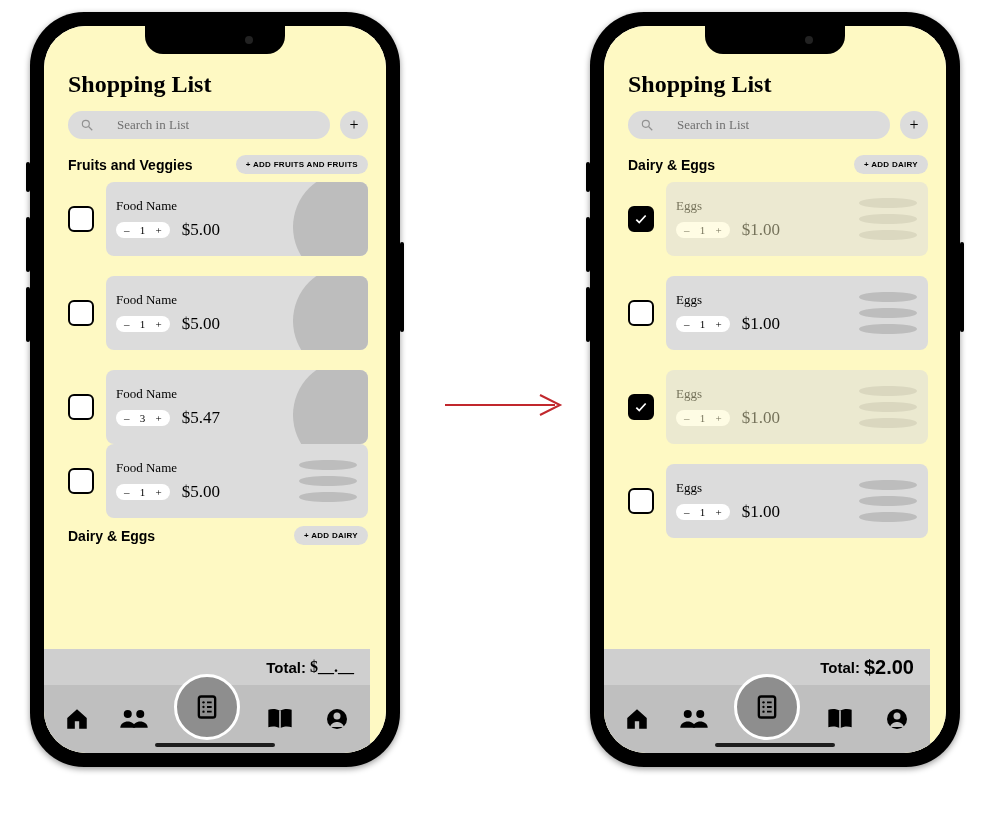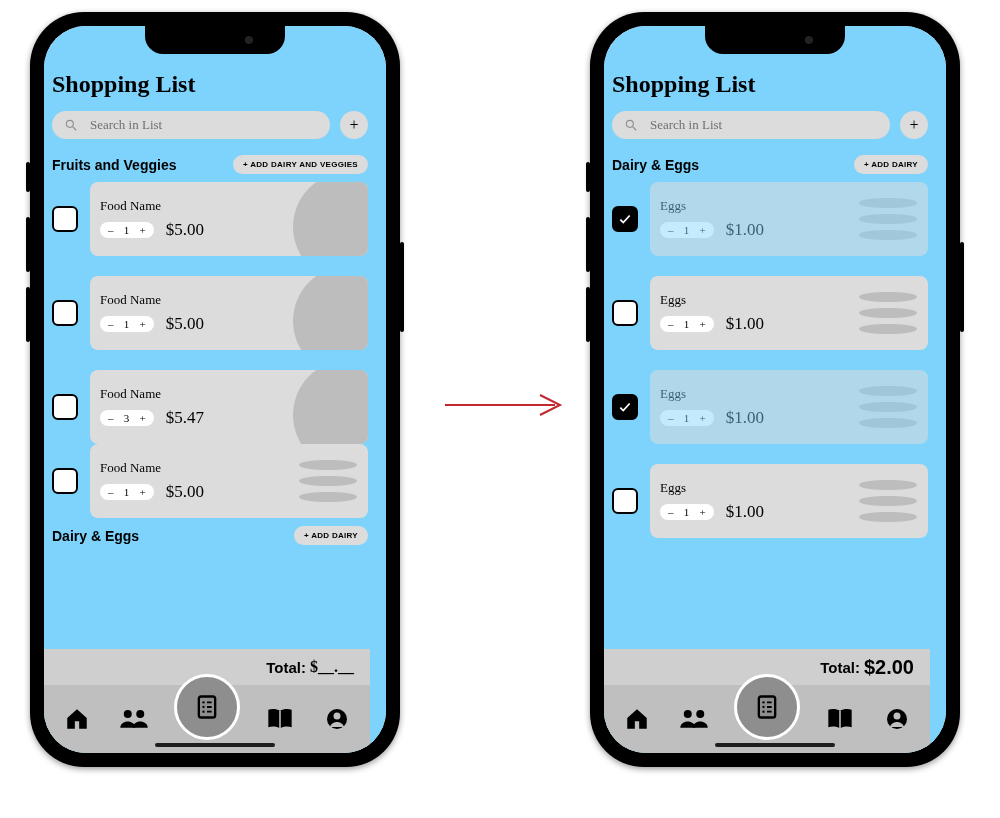--- a/index.html
+++ b/index.html
@@ -6,24 +6,24 @@
 .stage{position:relative;width:1000px;height:818px;background:#fff}
 .phone{position:absolute;width:370px;height:755px;border-radius:54px;background:#000;box-shadow:0 2px 6px rgba(0,0,0,.4)}
 .phone .side-btn{position:absolute;background:#000;border-radius:3px}
 .phone .btn-l1{left:-4px;top:150px;width:4px;height:30px}
 .phone .btn-l2{left:-4px;top:205px;width:4px;height:55px}
 .phone .btn-l3{left:-4px;top:275px;width:4px;height:55px}
 .phone .btn-r1{right:-4px;top:230px;width:4px;height:90px}
 .phone-screen{position:absolute;left:14px;right:14px;top:14px;bottom:14px;border-radius:42px;background:#fff;overflow:hidden}
 .notch{position:absolute;top:0;left:50%;transform:translateX(-50%);width:140px;height:28px;background:#000;border-radius:0 0 18px 18px;z-index:10}
 .notch:after{content:"";position:absolute;right:32px;top:10px;width:8px;height:8px;border-radius:50%;background:#222}
-.app{position:absolute;inset:0;padding:45px 18px 0 8px;box-sizing:border-box;background:#7dd3fc}
+.app{position:absolute;inset:0;padding:45px 18px 0 24px;box-sizing:border-box;background:#fef9c3}
 .title{font-weight:700;font-size:24px;line-height:1.1;margin-bottom:14px}
 .search-row{display:flex;align-items:center;gap:10px;margin-bottom:16px}
-.search-box{flex:1;display:flex;align-items:center;gap:12px;background:#dcdcdc;border-radius:18px;padding:6px 12px}
+.search-box{flex:1;display:flex;align-items:center;gap:23px;background:#dcdcdc;border-radius:18px;padding:6px 12px}
 .search-box .sicon{width:14px;height:14px;opacity:.55}
 .search-box .ph{color:#707070;font-size:13px}
 .plus-btn{width:28px;height:28px;border-radius:50%;background:#dcdcdc;display:flex;align-items:center;justify-content:center;font-size:16px;color:#000}
 .cat-row{display:flex;align-items:center;justify-content:space-between;margin:8px 0 8px 0}
 .cat-title{font-weight:700;font-size:14px;font-family:Helvetica,Arial,sans-serif}
 .cat-add{font-size:8px;font-weight:700;background:#dcdcdc;border-radius:12px;padding:5px 10px;font-family:Helvetica,Arial,sans-serif;letter-spacing:.3px}
 .list{display:flex;flex-direction:column;gap:20px}
 .item{display:flex;align-items:center;gap:12px}
 .chk{width:22px;height:22px;border:2px solid #000;border-radius:6px;background:#fff;flex:0 0 auto;display:flex;align-items:center;justify-content:center}
 .chk.checked{background:#000}
@@ -74,21 +74,21 @@
                 <line x1="15" y1="15" x2="21" y2="21" stroke="#555" stroke-width="2"></line>
               </svg>
             <span class="ph">Search in List</span>
           </div>
           <div class="plus-btn">+</div>
         </div>
 
         <div id="left-cats">
             <div class="cat-row">
               <div class="cat-title">Fruits and Veggies</div>
-              <div class="cat-add">+ ADD DAIRY AND VEGGIES</div>
+              <div class="cat-add">+ ADD FRUITS AND FRUITS</div>
             </div>
             <div class="list">
               <div class="item">
                 <div class="chk"></div>
                 <div class="card">
                   <div class="card-left">
                     <div class="food-name">Food Name</div>
                     <div class="qty-row">
                       <div class="qtybox">
                         <span>–</span>

